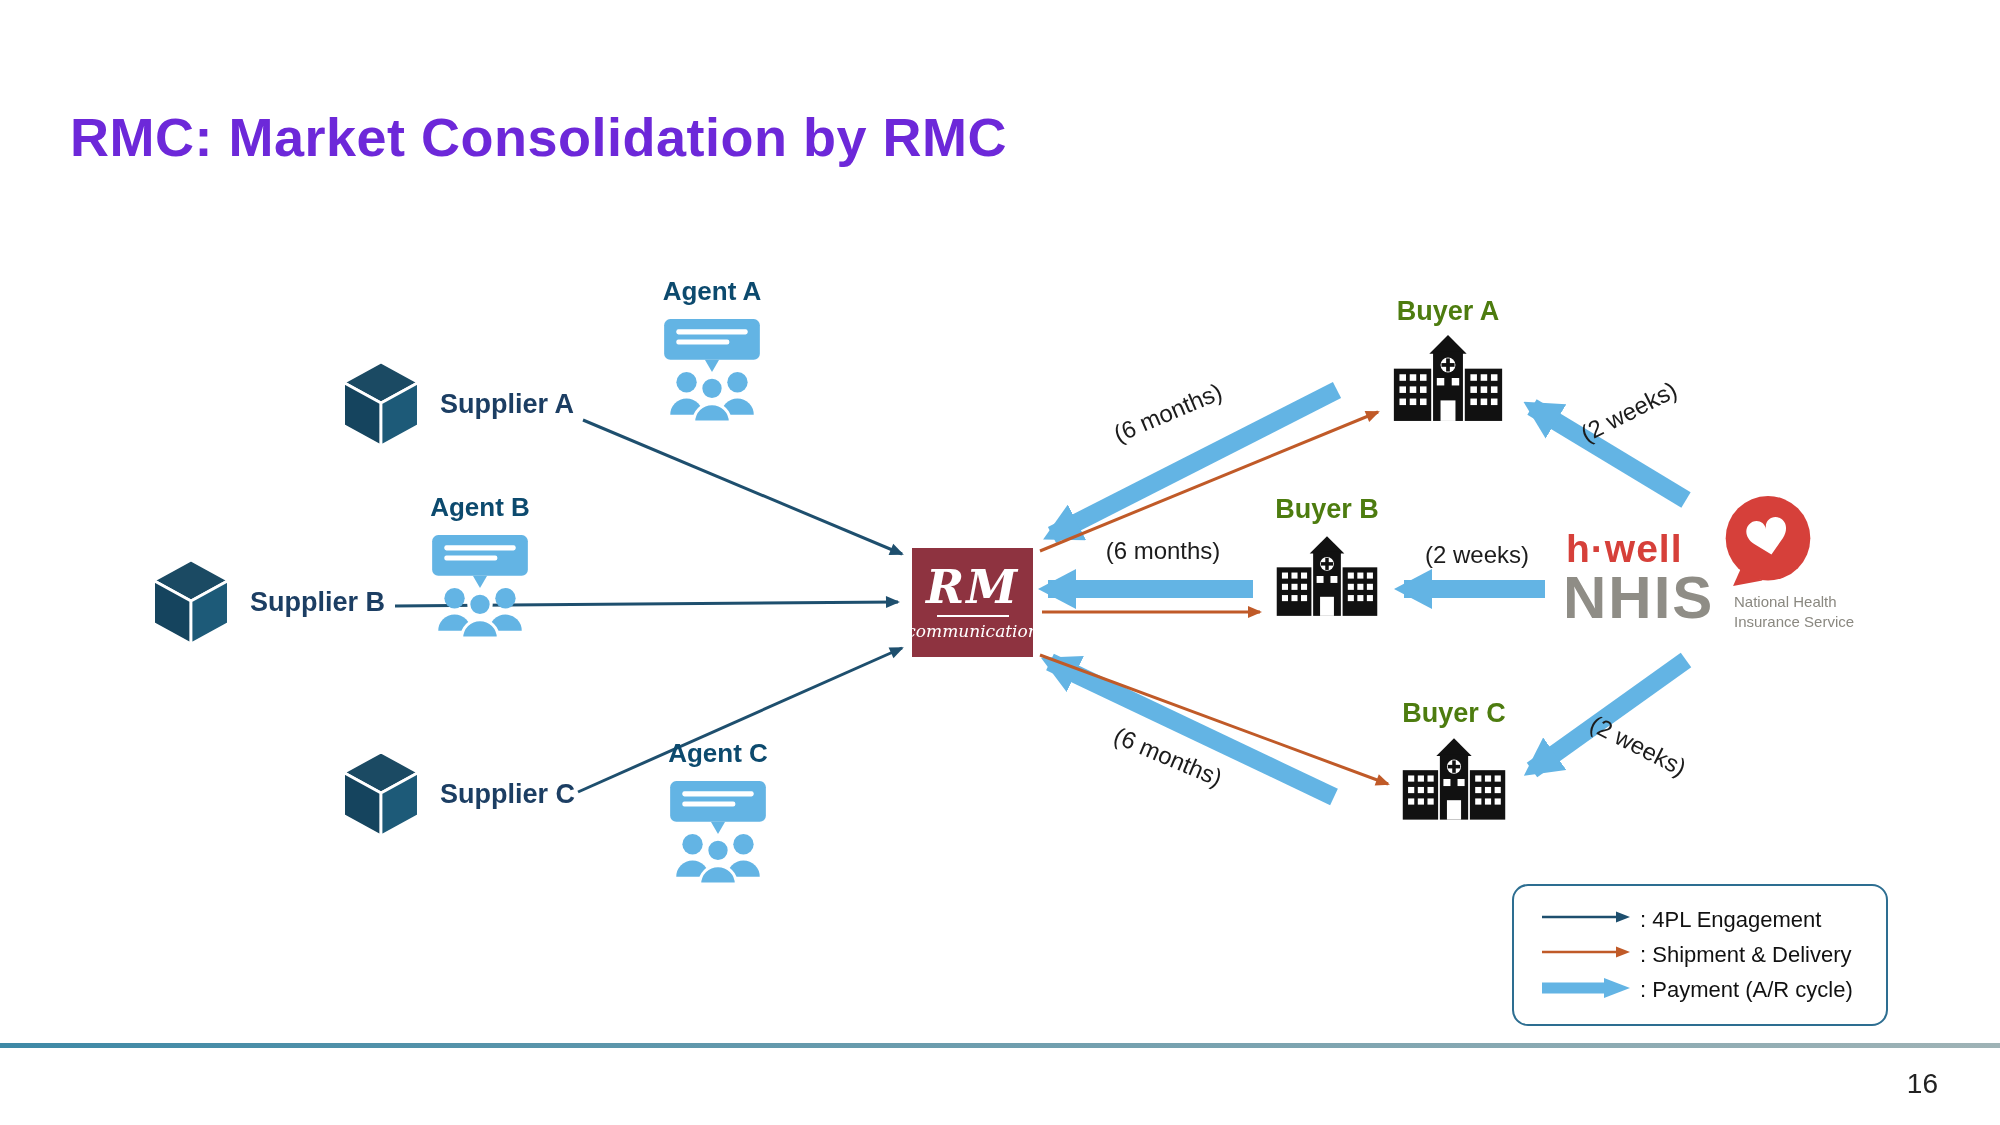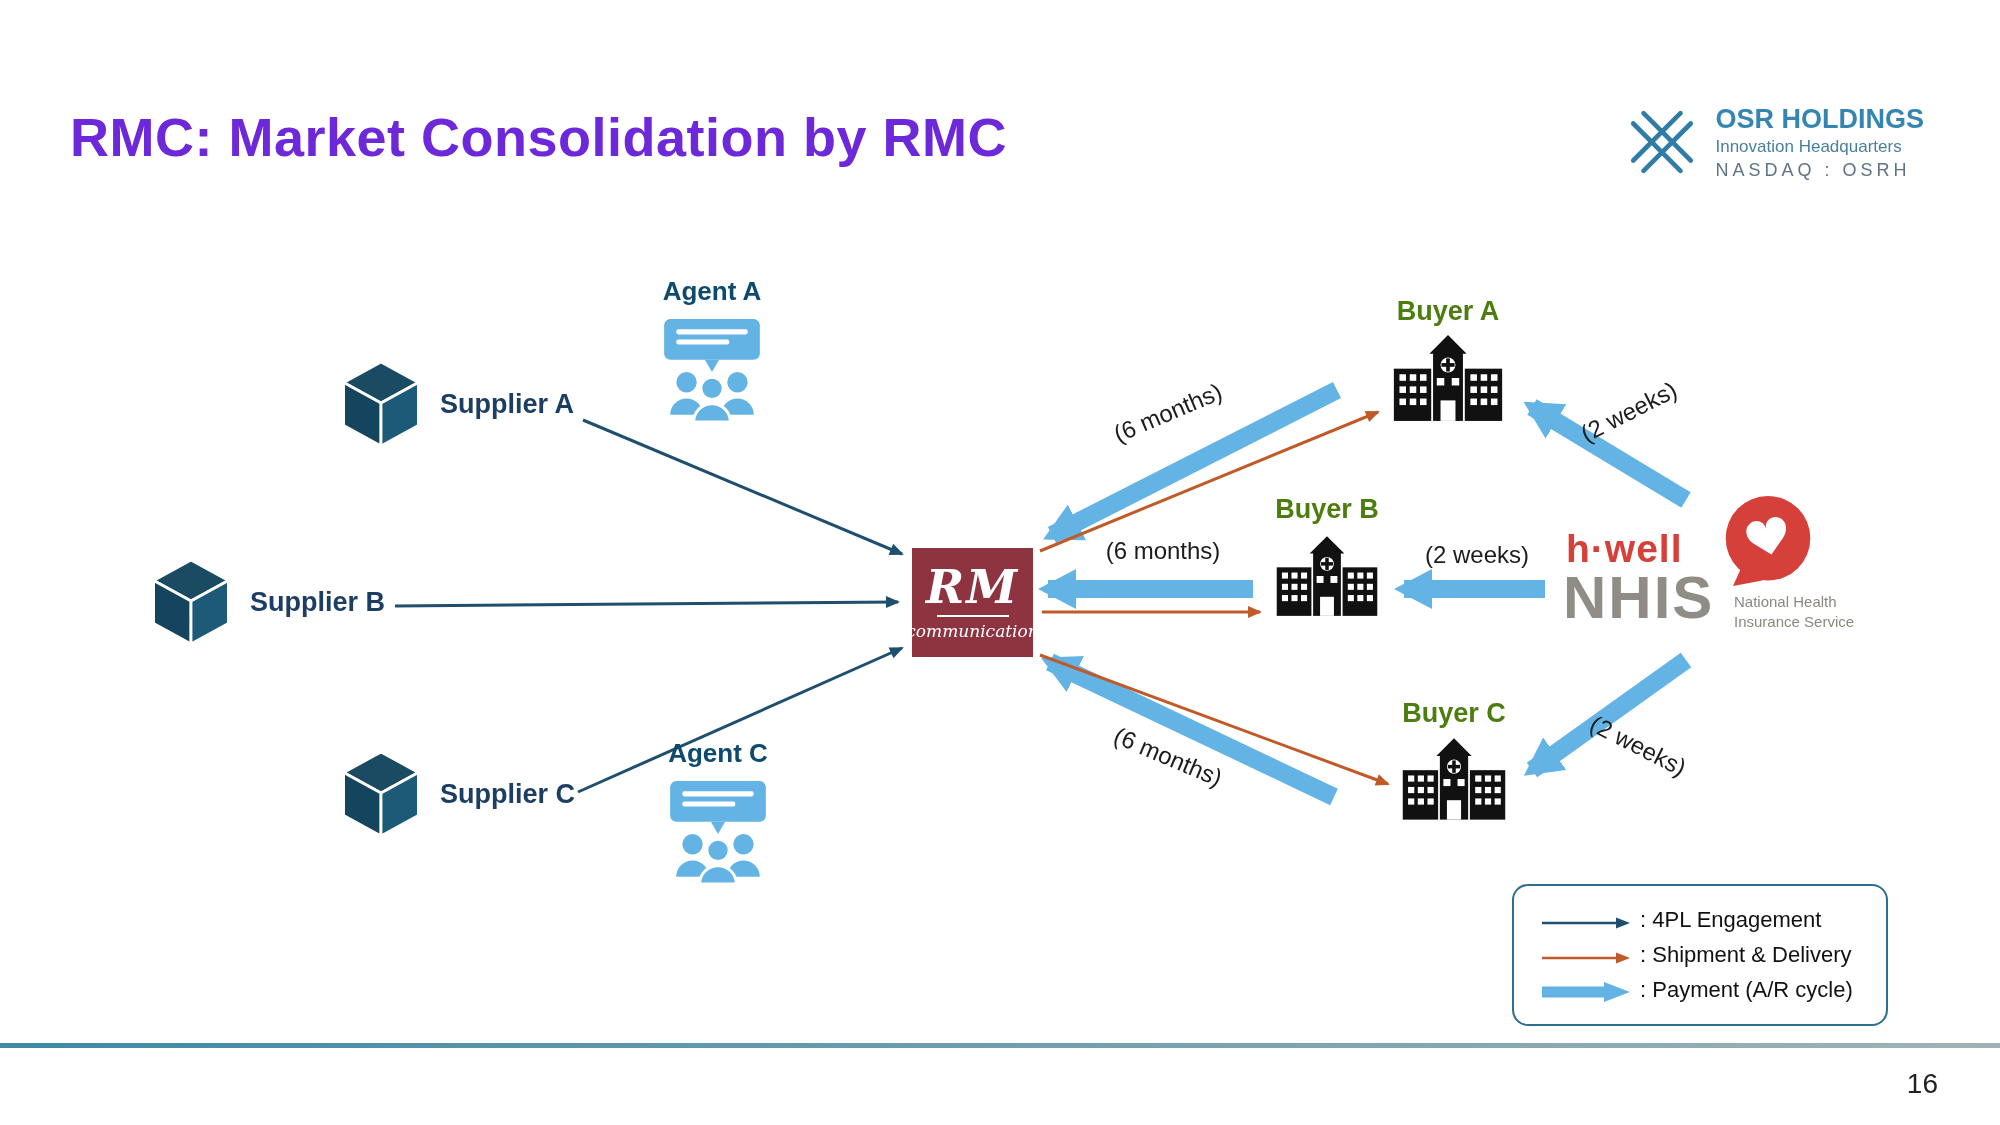--- a/index.html
+++ b/index.html
@@ -53,49 +53,34 @@
   .fl-6m-c{left:1168px;top:757px;transform:translate(-50%,-50%) rotate(23deg);}
   .fl-2w-a{left:1629px;top:412px;transform:translate(-50%,-50%) rotate(-27deg);}
   .fl-2w-b{left:1477px;top:555px;transform:translate(-50%,-50%);}
   .fl-2w-c{left:1638px;top:746px;transform:translate(-50%,-50%) rotate(27deg);}
   
   .legend{
     position:absolute;left:1512px;top:884px;width:376px;height:142px;z-index:2;
     border:2.5px solid #2d6e91;border-radius:16px;box-sizing:border-box;
     display:flex;flex-direction:column;justify-content:center;gap:9px;padding-left:26px;
   }
-  .legend-row{display:flex;align-items:flex-end;gap:8px;}
+  .legend-row{display:flex;align-items:flex-start;gap:8px;}
   .legend-label{font-size:22px;color:#111111;}
   
   .bottom-rule{position:absolute;left:0;top:1043px;width:2000px;height:5px;
     background:linear-gradient(to right,#3e89a6,#9fb3b6);}
   .page-num{position:absolute;right:62px;top:1068px;font-size:28px;color:#222222;}
 </style>
 </head>
 <body>
 
 <div class="slide">
 
   <div class="title">RMC: Market Consolidation by RMC</div>
 
-  <div class="osr-logo">
-    <svg width="74" height="74" viewBox="0 0 72 72">
-      <g stroke="#2f7ca6" stroke-width="4.5" stroke-linecap="round" fill="none">
-        <line x1="8" y1="18" x2="54" y2="64"></line>
-        <line x1="18" y1="8" x2="64" y2="54"></line>
-        <line x1="8" y1="54" x2="54" y2="8"></line>
-        <line x1="18" y1="64" x2="64" y2="18"></line>
-      </g>
-    </svg>
-    <div class="osr-text">
-      <span class="osr-company">OSR HOLDINGS</span>
-      <span class="osr-division">Innovation Headquarters</span>
-      <span class="osr-ticker">NASDAQ : OSRH</span>
-    </div>
-  </div>
 
   <svg class="arrows" width="2000" height="1125" viewBox="0 0 2000 1125">
     <defs>
       <marker id="mNavy" markerUnits="userSpaceOnUse" markerWidth="16" markerHeight="14" refX="13" refY="7" orient="auto">
         <path d="M1,1 L15,7 L1,13 z" fill="#1e4f6e"></path>
       </marker>
       <marker id="mOrange" markerUnits="userSpaceOnUse" markerWidth="16" markerHeight="14" refX="13" refY="7" orient="auto">
         <path d="M1,1 L15,7 L1,13 z" fill="#c05a28"></path>
       </marker>
       <marker id="mBlue" markerUnits="userSpaceOnUse" markerWidth="38" markerHeight="40" refX="28" refY="20" orient="auto">
@@ -140,20 +125,35 @@
     <svg width="86" height="92" viewBox="0 0 92 98">
       <polygon points="46,4 86,26 46,48 6,26" fill="#1b4a63" stroke="#ffffff" stroke-width="3" stroke-linejoin="round"></polygon>
       <polygon points="6,26 46,48 46,94 6,72" fill="#15445e" stroke="#ffffff" stroke-width="3" stroke-linejoin="round"></polygon>
       <polygon points="86,26 46,48 46,94 86,72" fill="#1d5a78" stroke="#ffffff" stroke-width="3" stroke-linejoin="round"></polygon>
     </svg>
     <span class="supplier-label">Supplier C</span>
   </div>
 
   <div class="node agent" style="left:642px;top:276px;">
     <div class="agent-label">Agent A</div>
+    <svg width="112" height="108" viewBox="0 0 110 106">
+      <rect x="8" y="4" width="94" height="40" rx="6" fill="#63b4e4"></rect>
+      <rect x="20" y="14" width="70" height="5" rx="2" fill="#ffffff"></rect>
+      <rect x="20" y="24" width="52" height="5" rx="2" fill="#ffffff"></rect>
+      <polygon points="48,44 62,44 55,56" fill="#63b4e4"></polygon>
+      <circle cx="30" cy="66" r="10" fill="#63b4e4"></circle>
+      <path d="M14,98 a16,16 0 0 1 32,0 z" fill="#63b4e4"></path>
+      <circle cx="80" cy="66" r="10" fill="#63b4e4"></circle>
+      <path d="M64,98 a16,16 0 0 1 32,0 z" fill="#63b4e4"></path>
+      <circle cx="55" cy="72" r="11" fill="#63b4e4" stroke="#ffffff" stroke-width="3"></circle>
+      <path d="M37,105 a18,18 0 0 1 36,0 z" fill="#63b4e4" stroke="#ffffff" stroke-width="3"></path>
+    </svg>
+  </div>
+  <div class="node agent" style="left:410px;top:492px;">
+    <div class="agent-label">Agent B</div>
     <svg width="112" height="108" viewBox="0 0 110 106">
       <rect x="8" y="4" width="94" height="40" rx="6" fill="#63b4e4"></rect>
       <rect x="20" y="14" width="70" height="5" rx="2" fill="#ffffff"></rect>
       <rect x="20" y="24" width="52" height="5" rx="2" fill="#ffffff"></rect>
       <polygon points="48,44 62,44 55,56" fill="#63b4e4"></polygon>
       <circle cx="30" cy="66" r="10" fill="#63b4e4"></circle>
       <path d="M14,98 a16,16 0 0 1 32,0 z" fill="#63b4e4"></path>
       <circle cx="80" cy="66" r="10" fill="#63b4e4"></circle>
       <path d="M64,98 a16,16 0 0 1 32,0 z" fill="#63b4e4"></path>
       <circle cx="55" cy="72" r="11" fill="#63b4e4" stroke="#ffffff" stroke-width="3"></circle>

